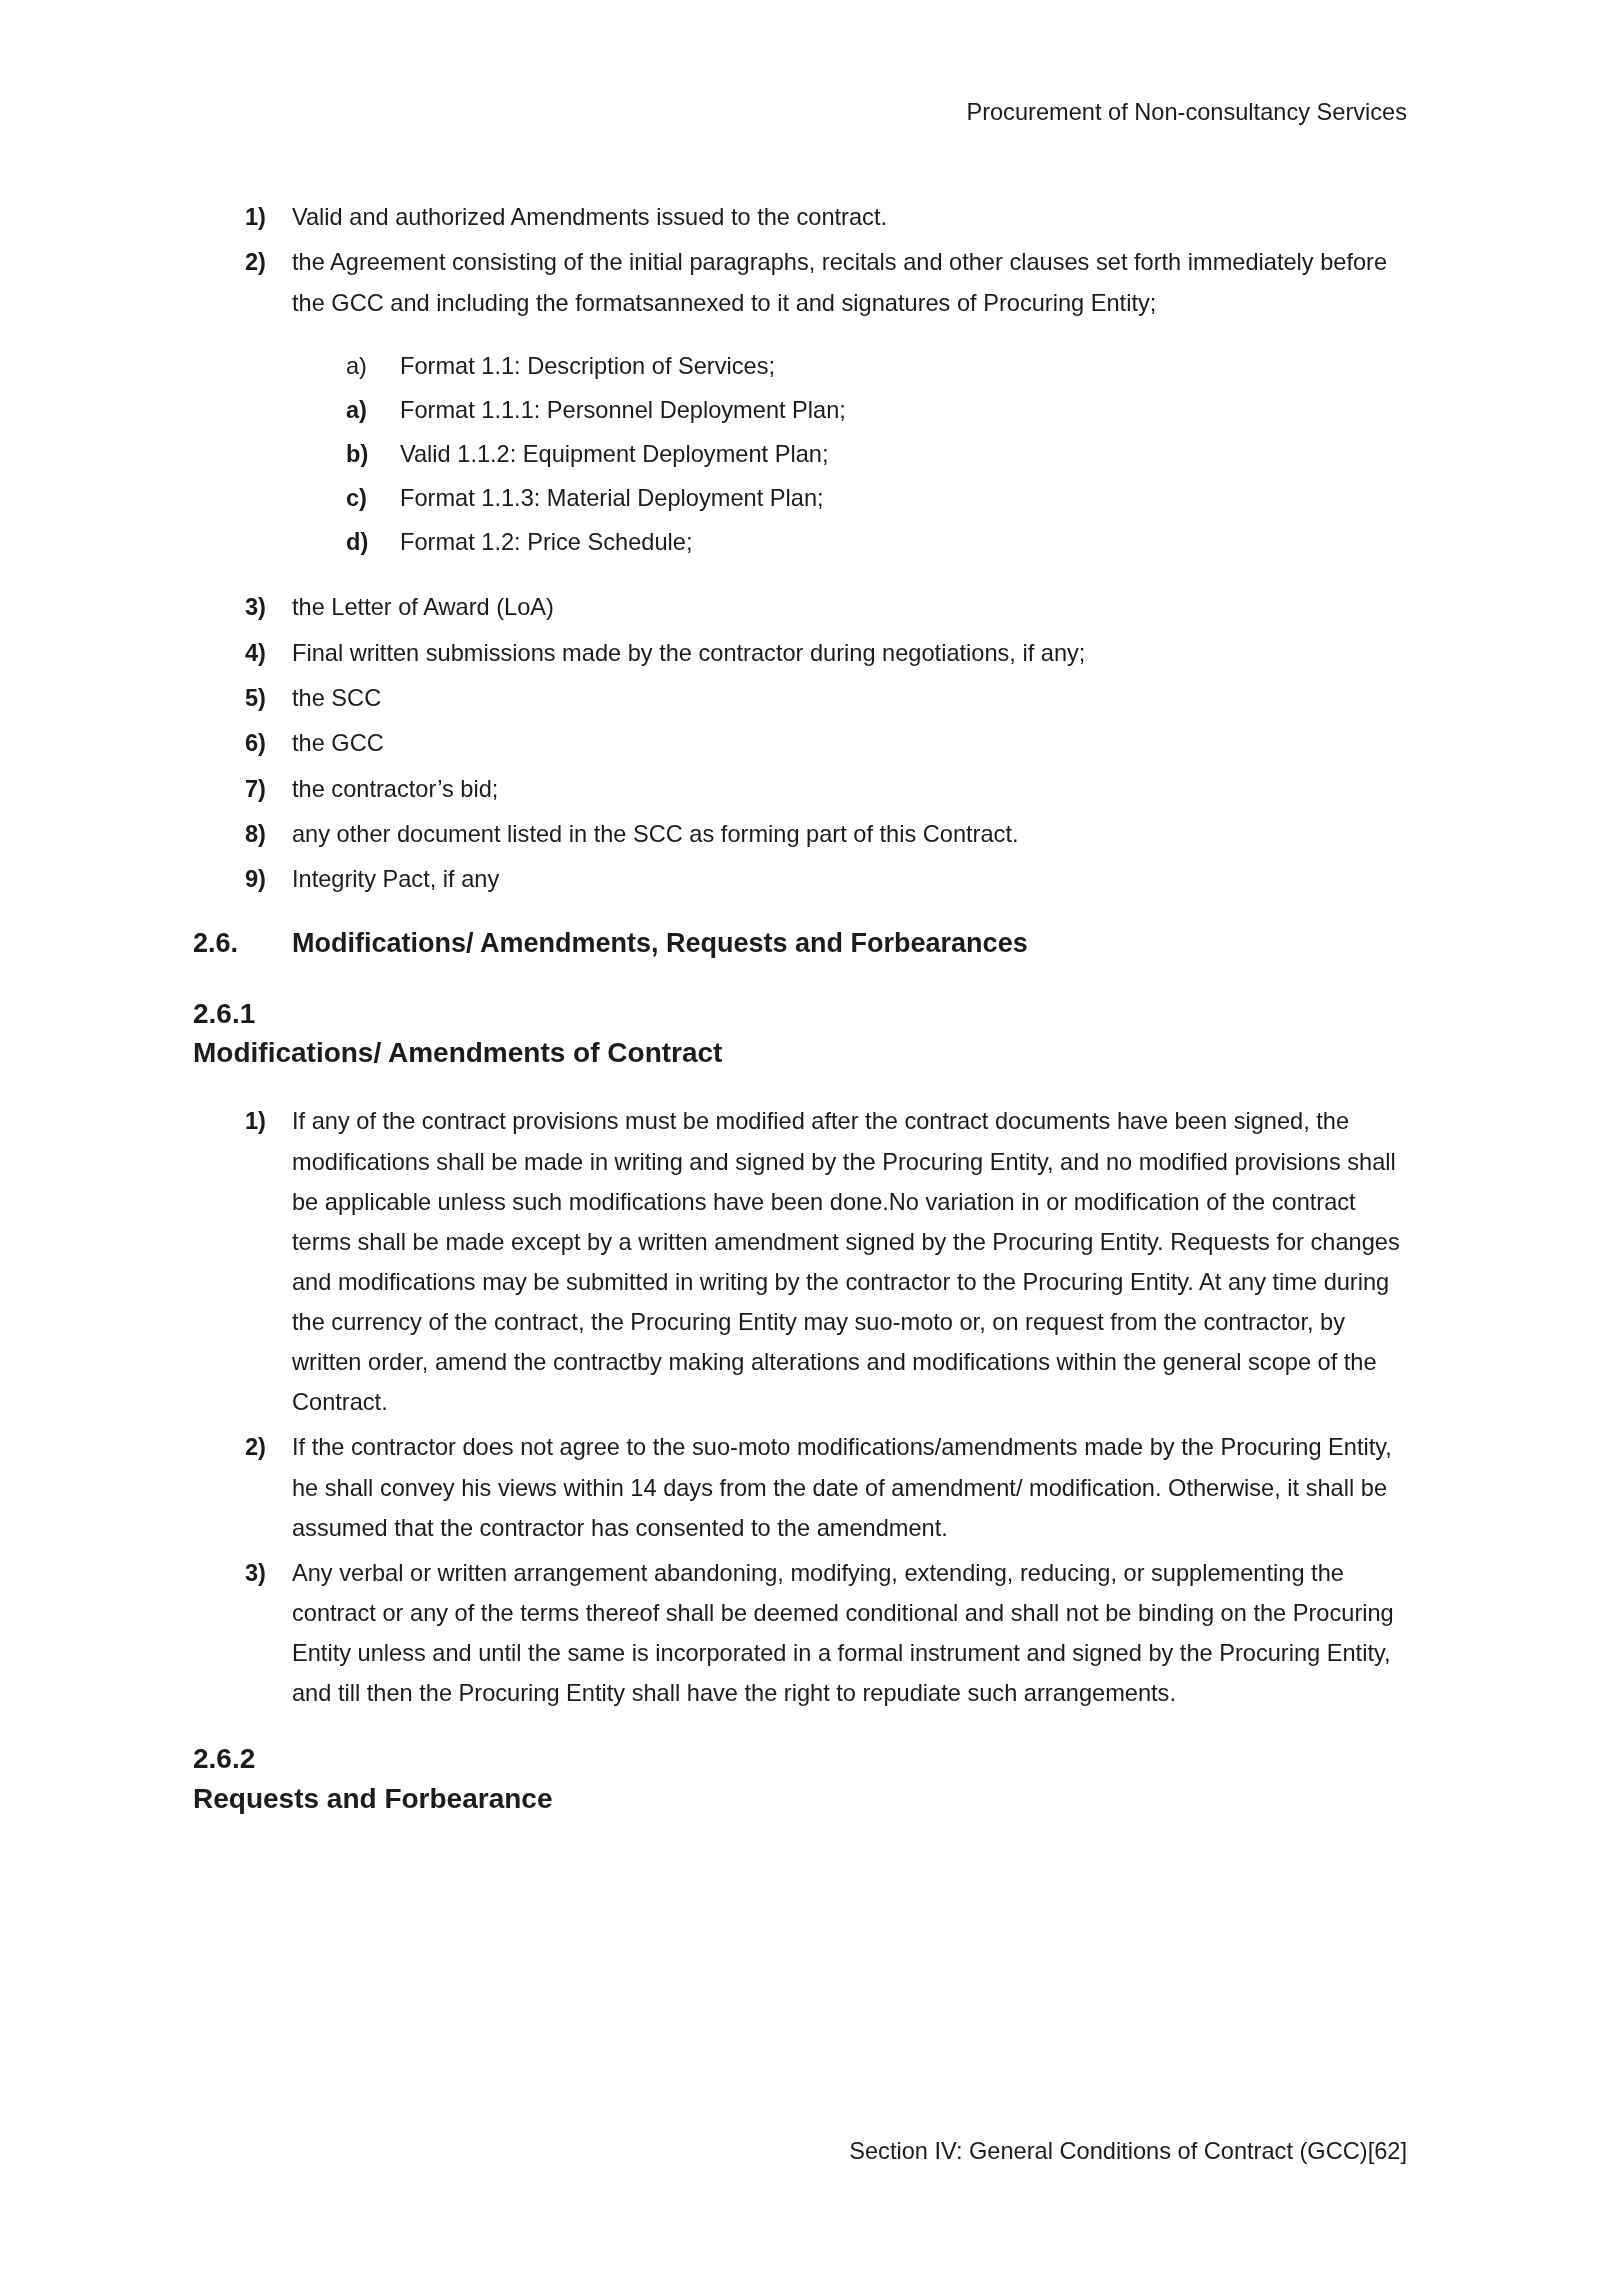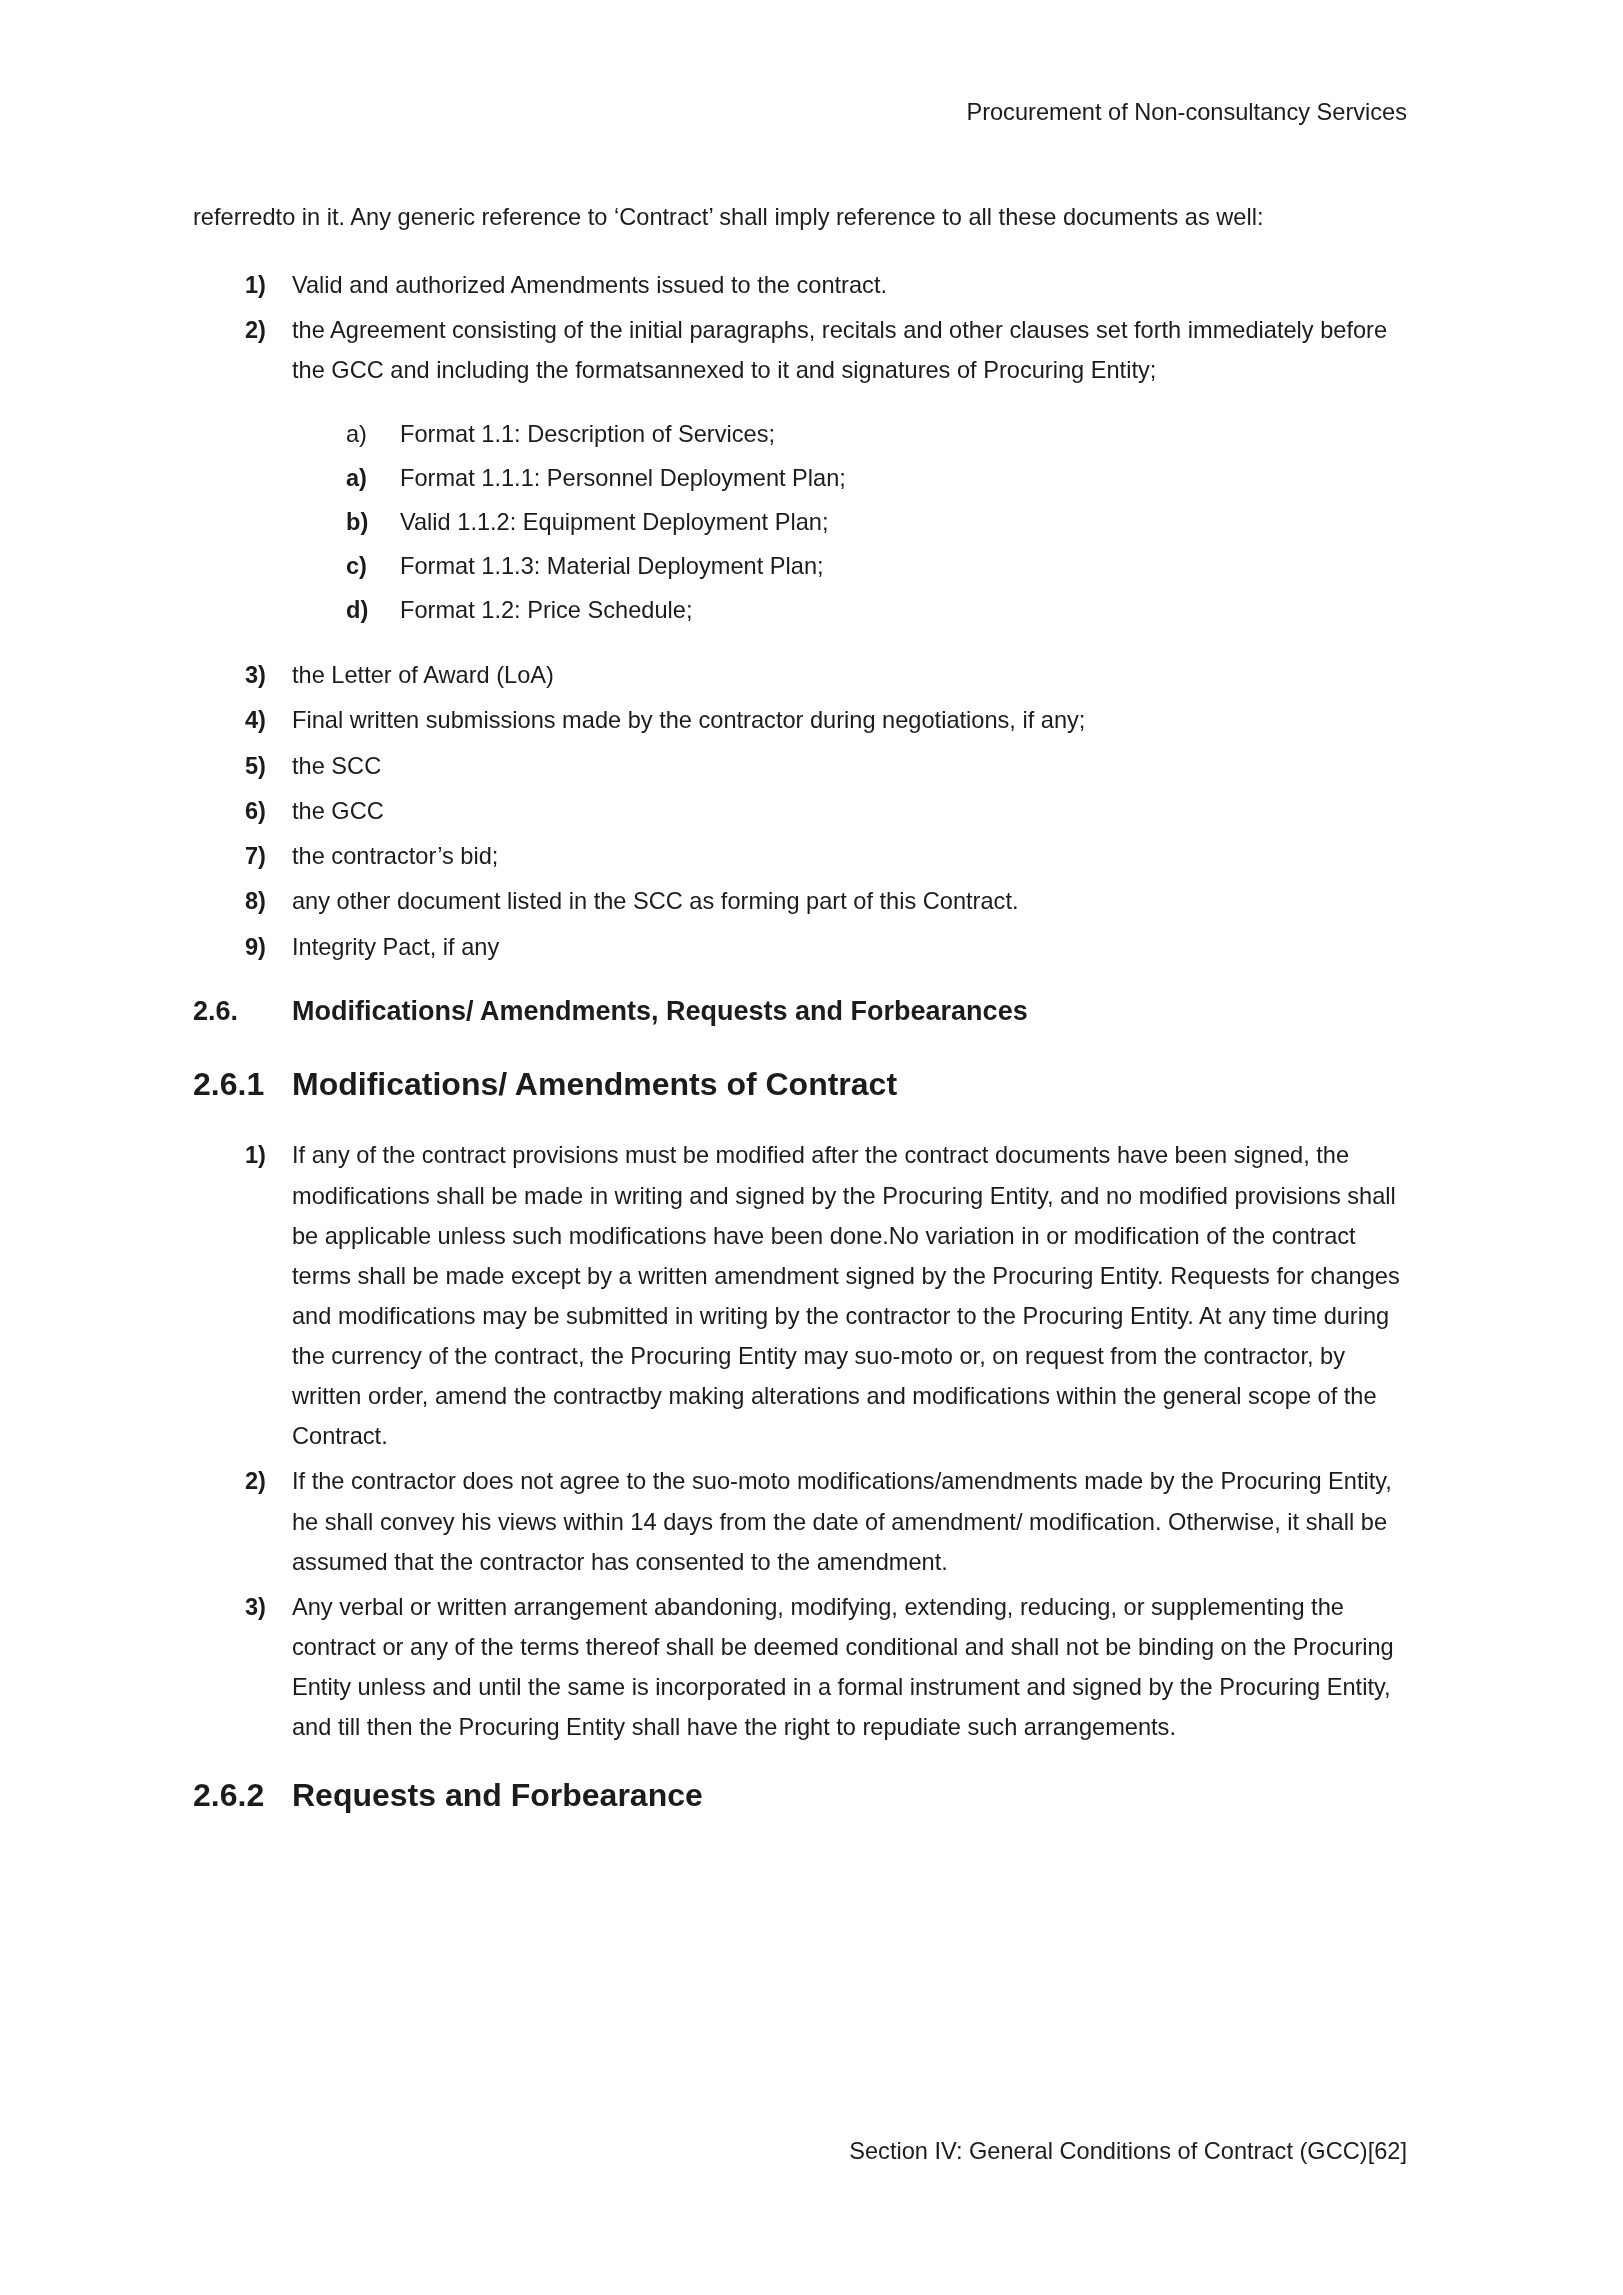--- a/index.html
+++ b/index.html
@@ -43,44 +43,44 @@
     display: flex;
     font-weight: bold;
     font-size: 27px;
     line-height: 1.4;
     margin-top: 26px;
     margin-bottom: 31px;
   }
   .h-sub {
     display: flex;
     font-weight: bold;
-    font-size: 32px;
+    font-size: 28px;
     line-height: 1.4;
     margin-top: 26px;
     margin-bottom: 29px;
+    flex-direction: column;
   }
   .h-num { width: 99px; flex-shrink: 0; }
   .h-title { flex: 1; }
   .footer {
     position: absolute;
     left: 193px;
     right: 216px;
     bottom: 124px;
     display: flex;
     justify-content: flex-end;
   }
 </style>
 </head>
 <body>
 
 <div class="page">
 
   <div class="running-header">Procurement of Non-consultancy Services</div>
 
-  <p class="intro">referredto in it. Any generic reference to ‘Contract’ shall imply reference to all these documents as well:</p>
 
   <div class="l1">
     <div class="l1-item">
       <span class="l1-marker">1)</span>
       <span class="l1-text">Valid and authorized Amendments issued to the contract.</span>
     </div>
     <div class="l1-item">
       <span class="l1-marker">2)</span>
       <span class="l1-text">the Agreement consisting of the initial paragraphs, recitals and other clauses set forth immediately before the GCC and including the formatsannexed to it and signatures of Procuring Entity;</span>
     </div>

